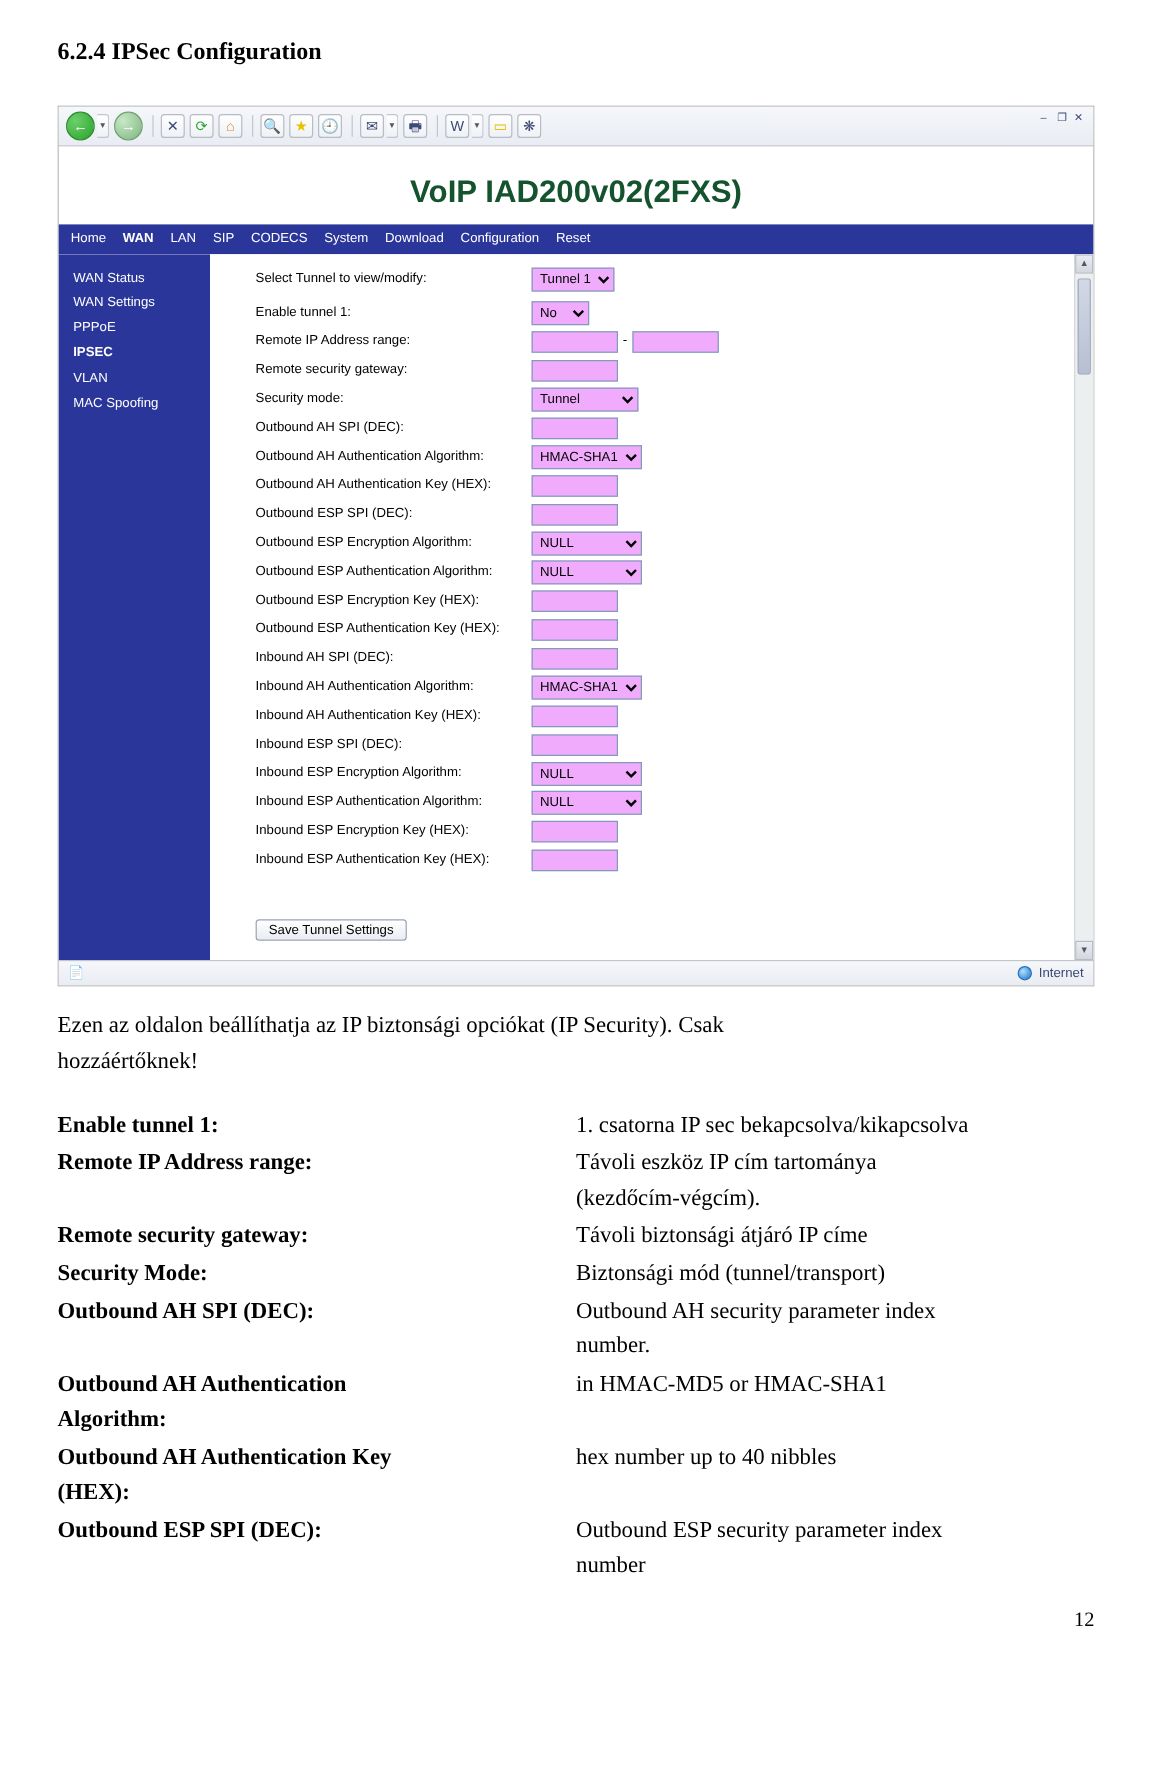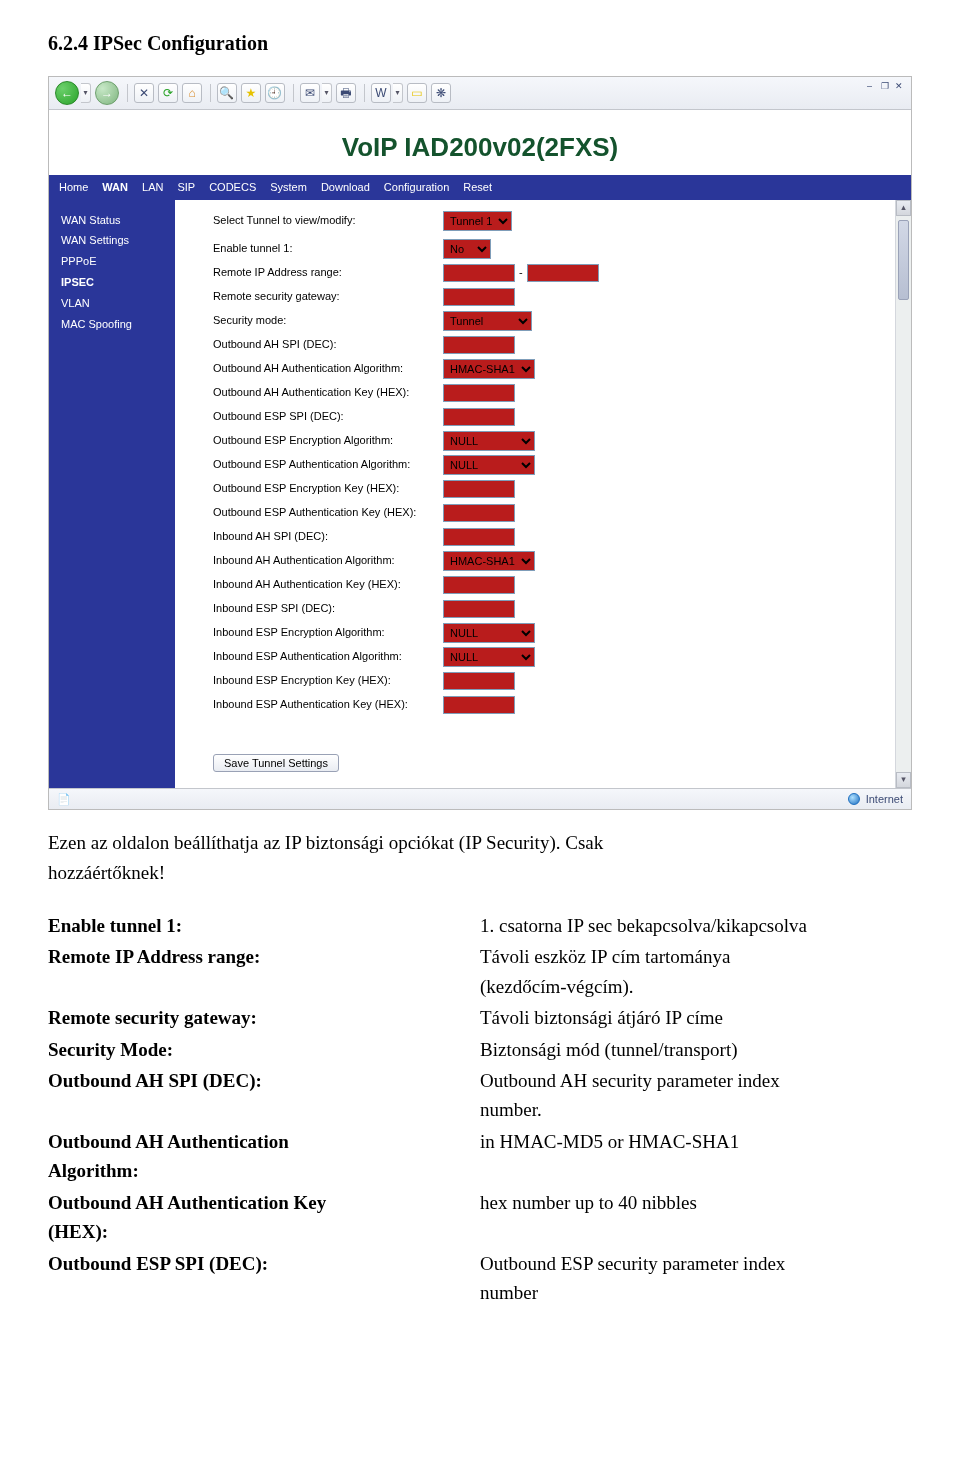--- a/index.html
+++ b/index.html
@@ -11,21 +11,21 @@
     font-size: 17px;
     line-height: 1.5;
     color: #000;
   }
   .page {
     padding: 28px 48px 24px 48px;
   }
   .section-title {
     font-weight: bold;
     font-size: 20px;
-    margin-bottom: 18px;
+    margin-bottom: 30px;
   }
   
   .shot {
     border: 1px solid #bbb;
     width: 100%;
     font-family: Tahoma, Arial, sans-serif;
     font-size: 11px;
     background: #fff;
   }
   
@@ -140,21 +140,21 @@
     display: flex;
     align-items: center;
     gap: 4px;
   }
   .form-row select, .form-row input[type=text] {
     font-family: Tahoma, Arial, sans-serif;
     font-size: 11px;
     border: 1px solid #7f9db9;
     height: 18px;
     padding: 0 2px;
-    background: #b91c1c;
+    background: #f0abfc;
   }
   .form-row input[type=text] { width: 72px; }
   .form-row input.wide { width: 72px; }
   .form-row select { height: 20px; }
   .gap-after { margin-bottom: 6px; }
   .save-row { margin-top: 18px; }
   .save-btn {
     font-family: Tahoma, Arial, sans-serif;
     font-size: 11px;
     background: linear-gradient(#fff,#e9ecf2);
@@ -501,13 +501,14 @@
       <div class="def">hex number up to 40 nibbles</div>
     </div>
     <div class="def-row">
       <div class="term">Outbound ESP SPI (DEC):</div>
       <div class="def">
         <span>Outbound ESP security parameter index</span><br><span>number</span>
       </div>
     </div>
   </div>
 
+  <div class="page-num">12</div>
 </div>
 
 </body></html>

